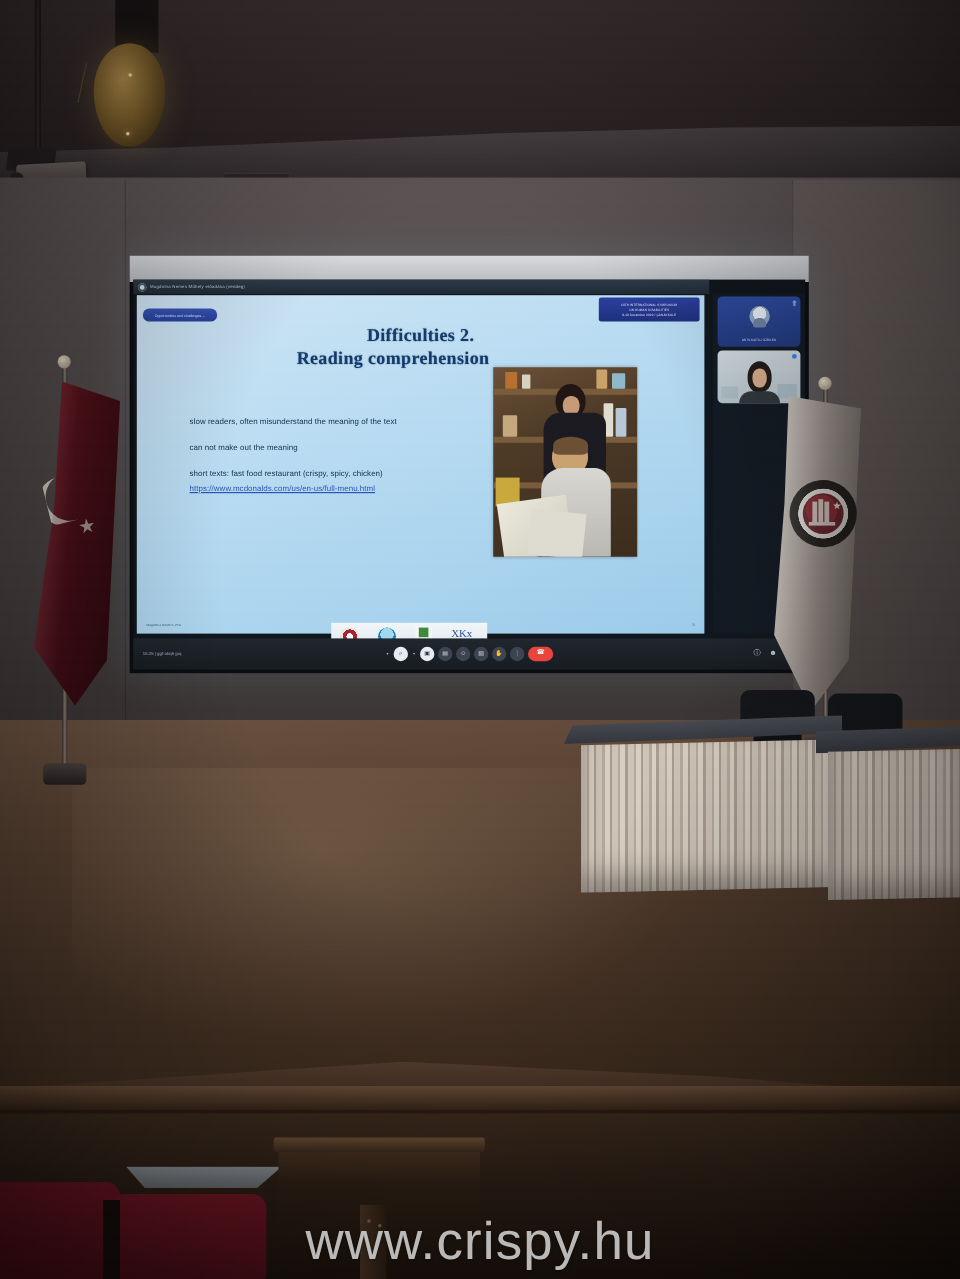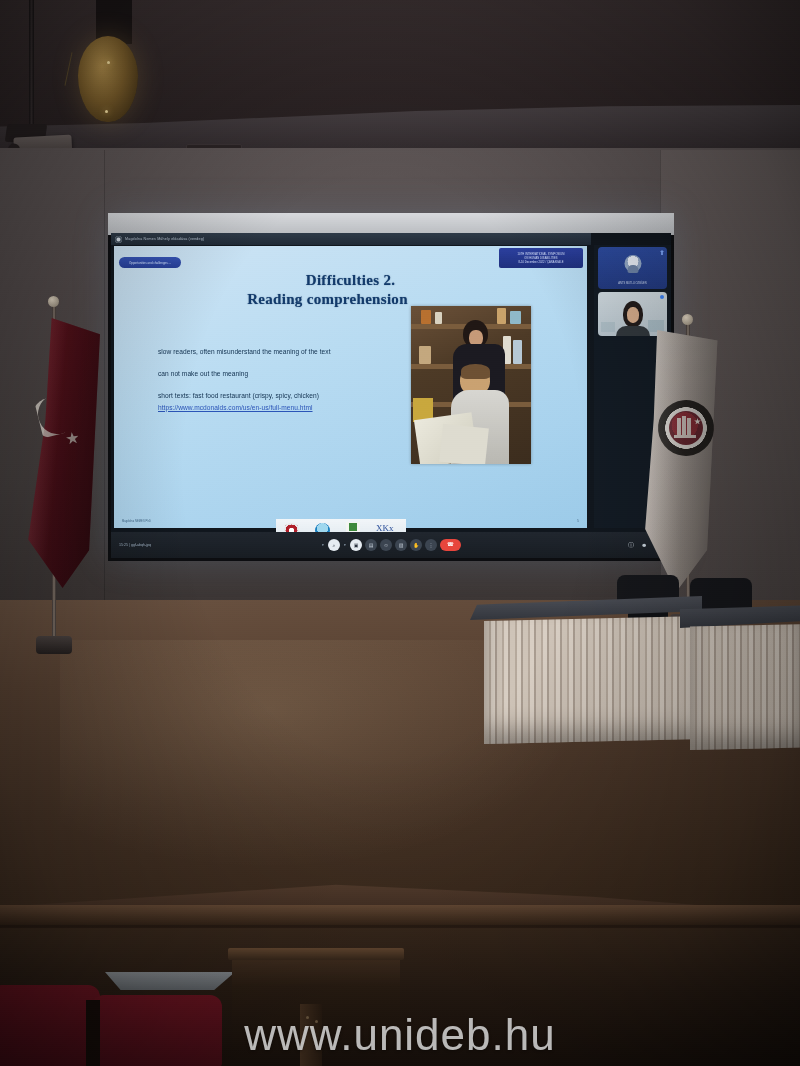--- a/index.html
+++ b/index.html
@@ -488,14 +488,14 @@
   <div class="seat-gap"></div>
   <div class="rail"></div>
   <div class="rail-cap"></div>
   <div class="rail-post"></div>
   <div class="rail-screw rs1"></div>
   <div class="rail-screw rs2"></div>
 
   <div class="vignette"></div>
   <div class="grain"></div>
 
-  <div class="watermark">www.unideb.hu</div>
+  <div class="watermark">www.crispy.hu</div>
 </div>
 
 </body></html>

